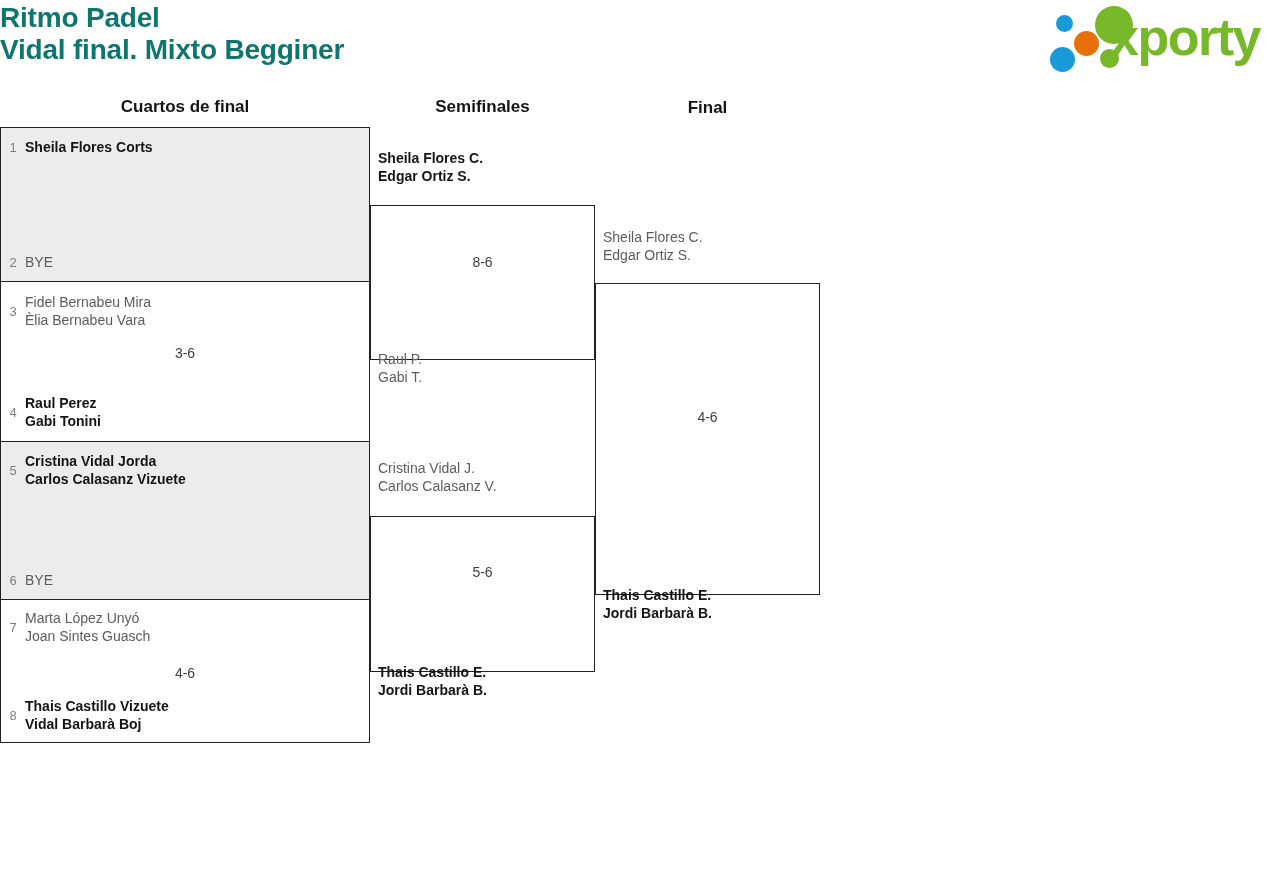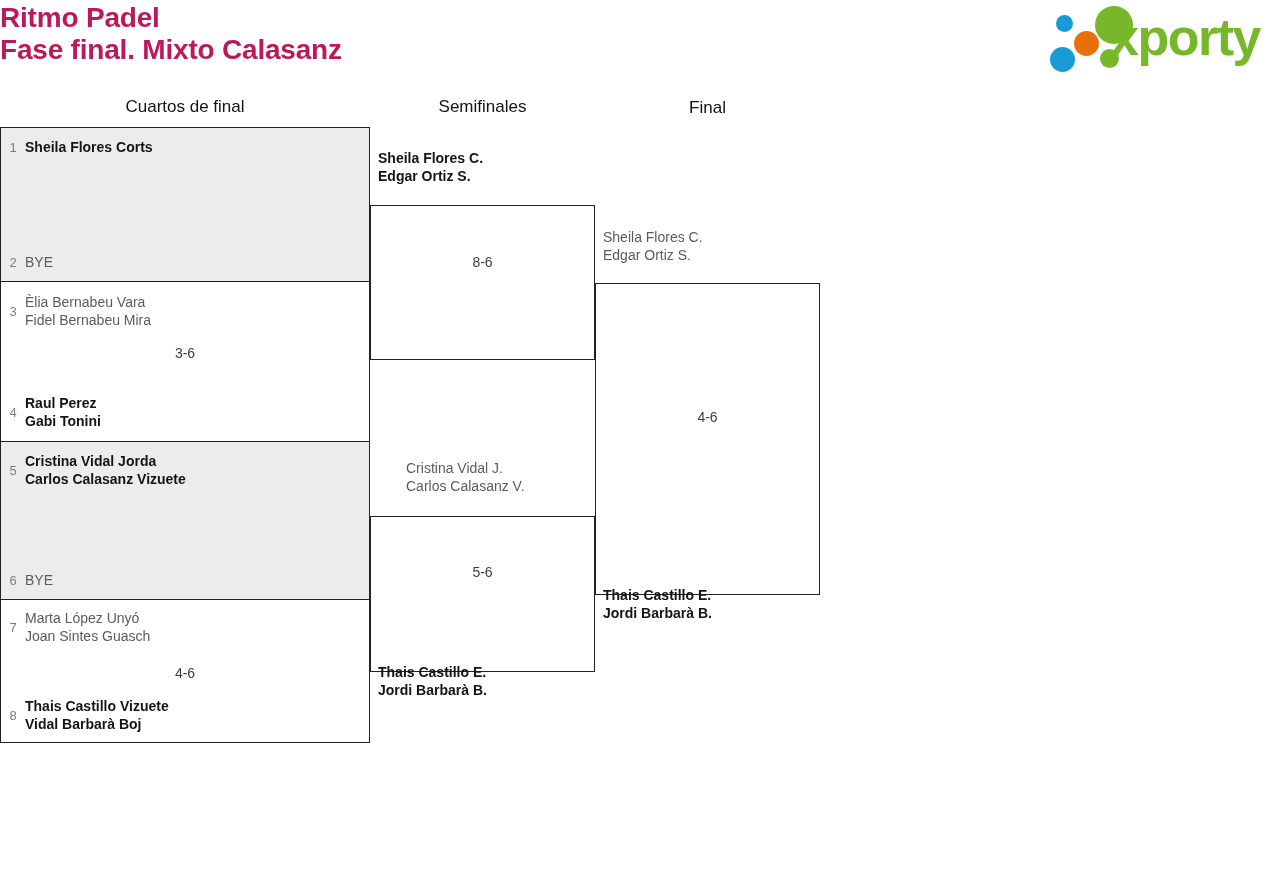--- a/index.html
+++ b/index.html
@@ -28,21 +28,21 @@
   #title-block {
     position: absolute;
     left: 0; top: 0;
     padding: 0;
   }
   .title-line {
     font-size: 28px;
     font-weight: 700;
     line-height: 32px;
     letter-spacing: -0.2px;
-    color: #be185d;
+    color: #0f766e;
     white-space: nowrap;
     margin: 0;
   }
   #title-line-1 { margin-top: 2px; }
 
   
   #logo {
     position: absolute;
     left: 1048px; top: 5px;
     width: 228px;
@@ -74,21 +74,21 @@
   
   #bracket {
     position: absolute;
     left: 0; top: 90px;
     width: 1280px;
     height: 700px;
   }
   .round-header {
     position: absolute;
     font-size: 17px;
-    font-weight: 400;
+    font-weight: 700;
     color: #141414;
     text-align: center;
     white-space: nowrap;
   }
   #round-header-qf { left: 0px;   top: 7px;  width: 370px; }
   #round-header-sf { left: 370px; top: 7px;  width: 225px; }
   #round-header-f  { left: 595px; top: 8px;  width: 225px; }
 
   
   .match {
@@ -164,41 +164,41 @@
   #match-qf4 .score       { top: 65px; }
 
   
   #match-sf1 { left: 370px; top: 115px; width: 225px; height: 155px; }
   #match-sf2 { left: 370px; top: 426px; width: 225px; height: 156px; }
 
   #match-sf1 .slot.top    { top: -57px; }
   #match-sf1 .slot.bottom { bottom: -27px; }
   #match-sf1 .score       { top: 48px; }
 
-  #match-sf2 .slot.top    { top: -58px; padding-left: 28px; }
+  #match-sf2 .slot.top    { top: -58px; }
   #match-sf2 .slot.bottom { bottom: -28px; }
   #match-sf2 .score       { top: 47px; }
 
   #match-sf1 .names, #match-sf2 .names { padding-left: 7px; }
 
   
   #match-f1 { left: 595px; top: 193px; width: 225px; height: 312px; }
   #match-f1 .slot.top    { top: -56px; }
   #match-f1 .slot.bottom { bottom: -28px; }
   #match-f1 .score       { top: 125px; }
   #match-f1 .names { padding-left: 7px; }
 </style>
 </head>
 <body>
 
 <div id="header">
 
   <div id="title-block">
     <div id="title-line-1" class="title-line">Ritmo Padel</div>
-    <div id="title-line-2" class="title-line">Fase final. Mixto Calasanz</div>
+    <div id="title-line-2" class="title-line">Vidal final. Mixto Begginer</div>
   </div>
 
   <div id="logo">
     <div id="logo-dots">
       <span class="dot" id="dot-blue-top"></span>
       <span class="dot" id="dot-orange"></span>
       <span class="dot" id="dot-blue-bottom"></span>
       <span class="dot" id="dot-green-big"></span>
       <span class="dot" id="dot-green-small"></span>
     </div>
@@ -226,22 +226,22 @@
       <span class="names single-line">
         <span class="nm">BYE</span>
       </span>
     </div>
   </div>
 
   <div class="match" id="match-qf2">
     <div class="slot top">
       <span class="seed">3</span>
       <span class="names">
+        <span class="nm">Fidel Bernabeu Mira</span>
         <span class="nm">Èlia Bernabeu Vara</span>
-        <span class="nm">Fidel Bernabeu Mira</span>
       </span>
     </div>
     <div class="score">3-6</div>
     <div class="slot bottom">
       <span class="seed">4</span>
       <span class="names winner">
         <span class="nm">Raul Perez</span>
         <span class="nm">Gabi Tonini</span>
       </span>
     </div>
@@ -283,20 +283,26 @@
   </div>
 
   <div class="match" id="match-sf1">
     <div class="slot top">
       <span class="names winner">
         <span class="nm">Sheila Flores C.</span>
         <span class="nm">Edgar Ortiz S.</span>
       </span>
     </div>
     <div class="score">8-6</div>
+    <div class="slot bottom">
+      <span class="names">
+        <span class="nm">Raul P.</span>
+        <span class="nm">Gabi T.</span>
+      </span>
+    </div>
   </div>
 
   <div class="match" id="match-sf2">
     <div class="slot top">
       <span class="names">
         <span class="nm">Cristina Vidal J.</span>
         <span class="nm">Carlos Calasanz V.</span>
       </span>
     </div>
     <div class="score">5-6</div>

